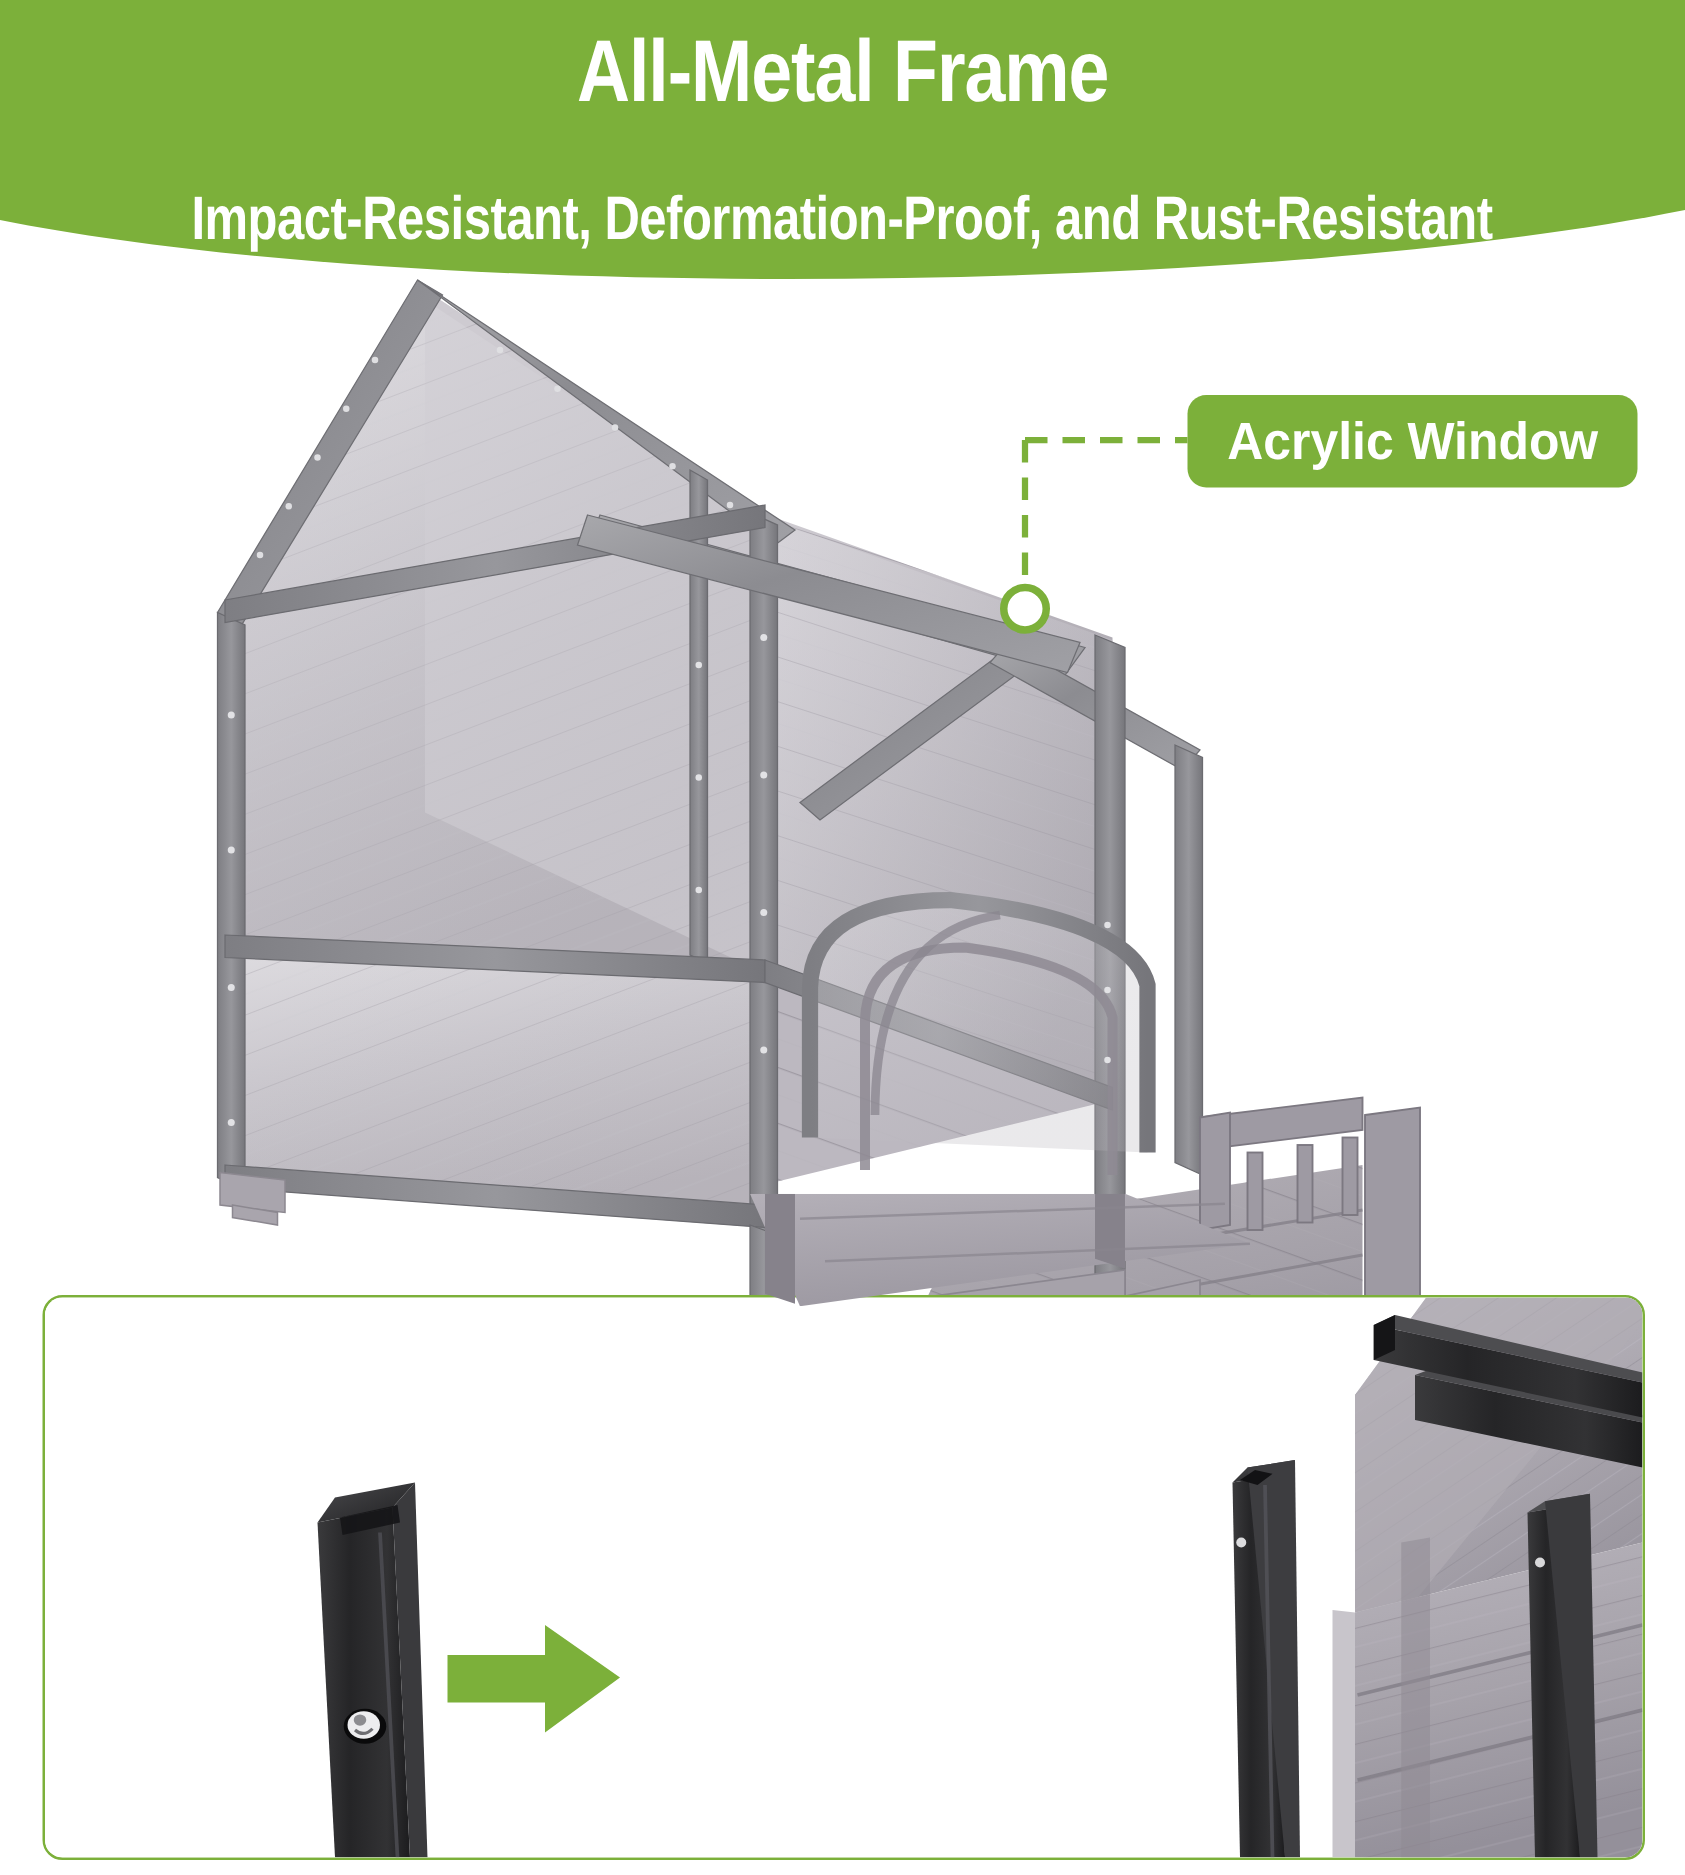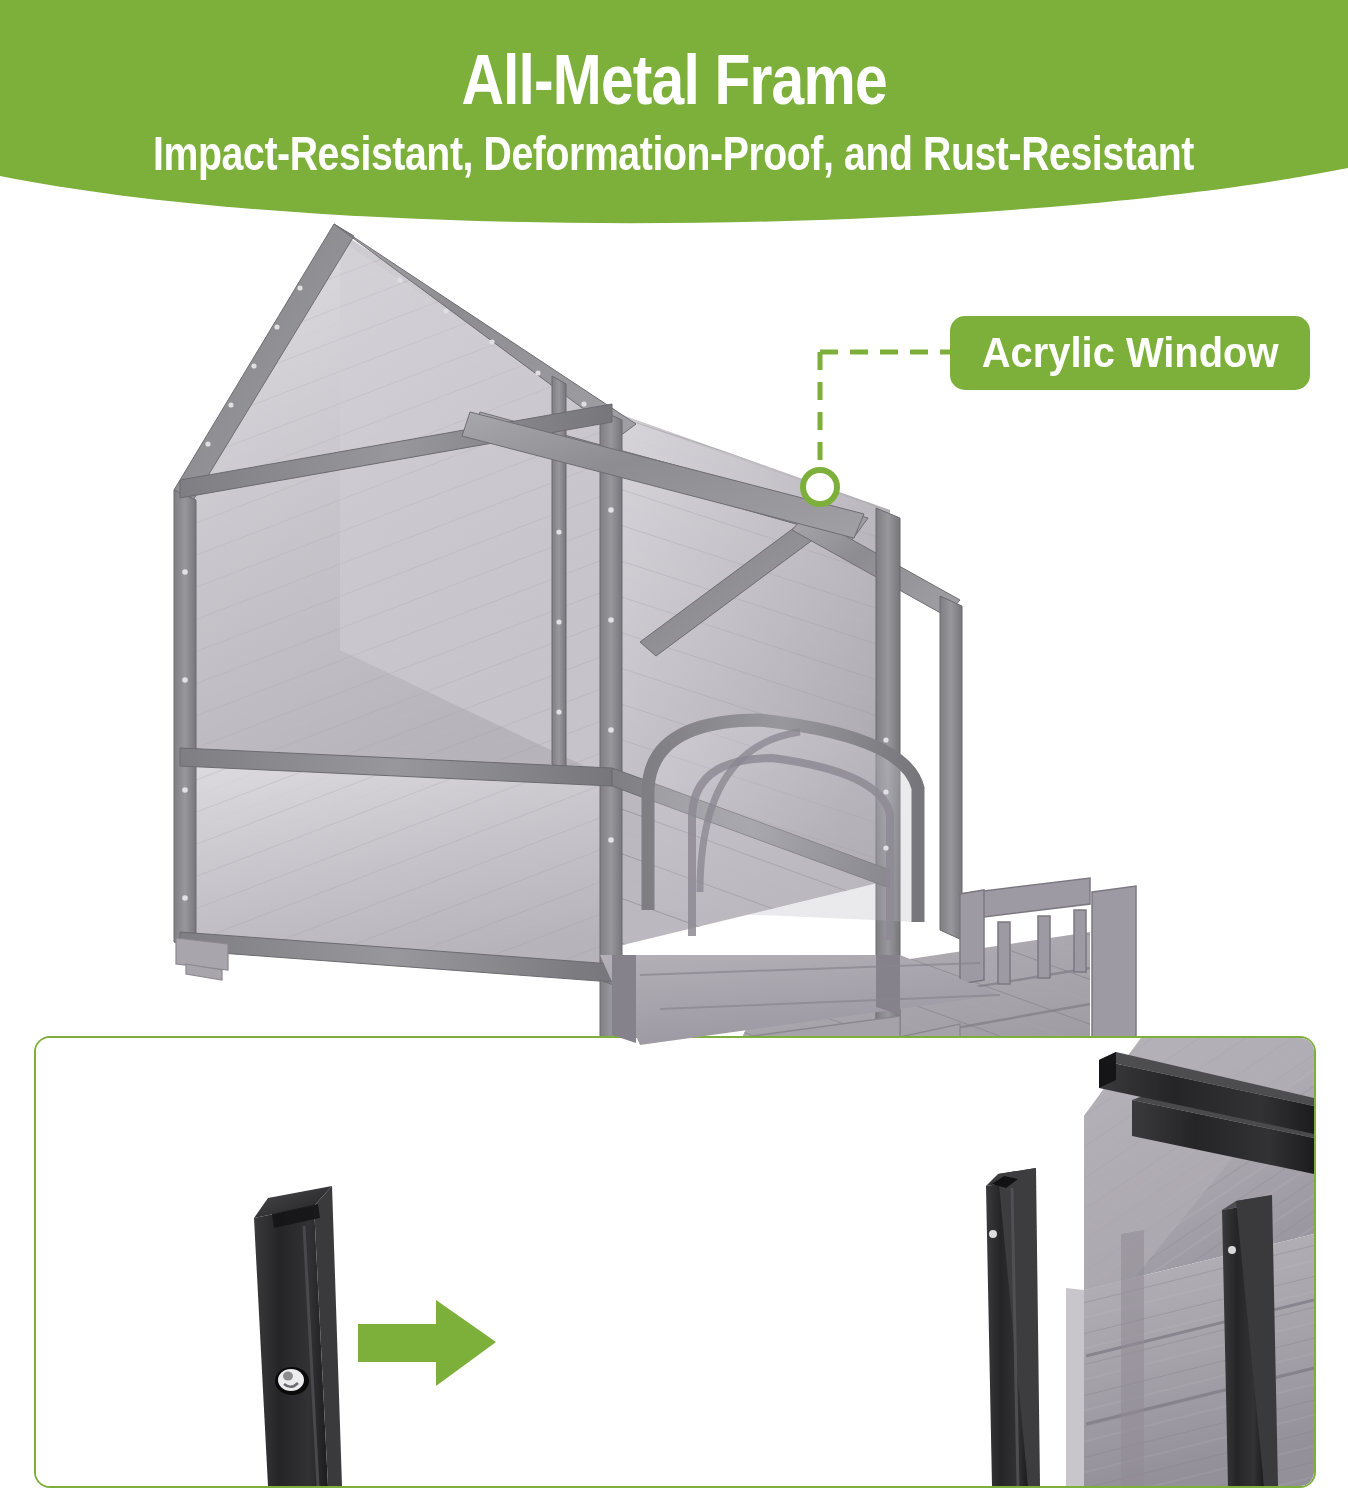--- a/index.html
+++ b/index.html
@@ -14,21 +14,21 @@
   
   #header-banner {
     position:absolute; left:0; top:0; width:1348px; height:230px;
     overflow:visible; z-index:40;
   }
   #header-banner svg.banner-shape {
     position:absolute; left:0; top:0; width:1348px; height:230px;
   }
   #header-text-wrap {
     position:absolute; left:0; top:0; width:1348px; height:200px;
-    display:flex; flex-direction:column; align-items:center; justify-content:center;
+    display:flex; flex-direction:column; align-items:center; justify-content:space-between;
     padding-top:22px; z-index:2;
   }
   #header-title {
     color:#ffffff;
     font-family:"Liberation Sans Narrow","Liberation Sans",sans-serif;
     font-weight:bold;
     font-size:70px;
     line-height:1.0;
     letter-spacing:-1px;
     transform:scaleX(0.84);

